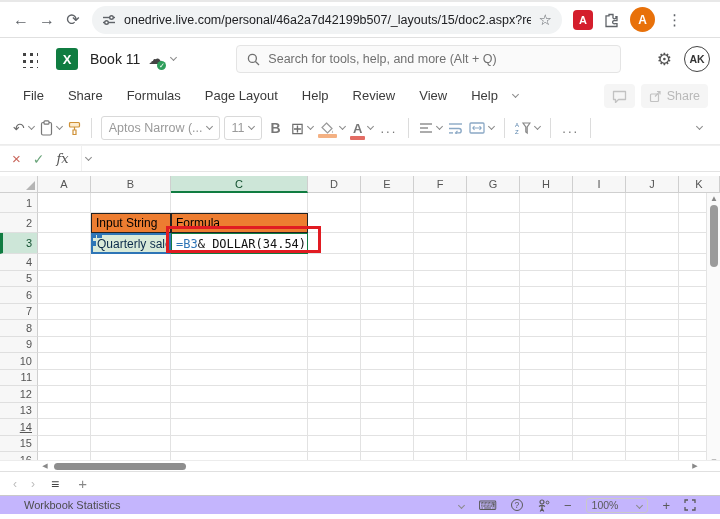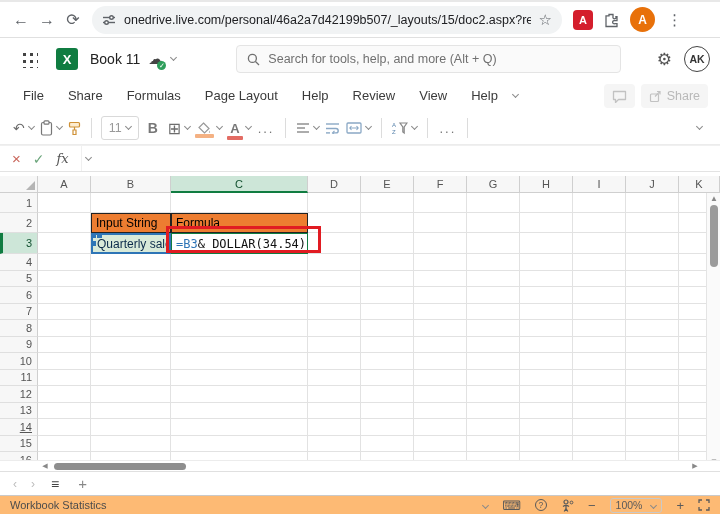--- a/index.html
+++ b/index.html
@@ -128,25 +128,25 @@
   
   .sheet-bar{ height:24px; display:flex; align-items:center; border-top:1px solid #e0e0e0;
     background:#fff; padding:0 6px; }
   .sheet-nav{ color:#bdbdbd; font-size:12px; padding:0 7px; }
   .sheet-menu{ color:#444; font-size:14px; padding:0 9px; }
   .sheet-tab{ font-size:12.5px; color:#555; padding:3px 14px 4px; cursor:pointer; }
   .sheet-tab.active{ color:#1b1b1b; font-weight:bold; box-shadow:inset 0 -3px 0 var(--green); }
   .add-sheet{ color:#888; font-size:15px; padding:0 10px; }
 
   
-  .status-bar{ height:19px; border-top:1px solid #c9c9c9; background:#fdba74; display:flex;
-    align-items:center; padding:0 10px; font-size:11px; color:#4c4c4c; }
+  .status-bar{ height:19px; border-top:1px solid #c9c9c9; background:#c4b5fd; display:flex;
+    align-items:center; padding:0 24px; font-size:11px; color:#4c4c4c; }
   .sb-right{ margin-left:auto; display:flex; align-items:center; gap:14px; color:#5a5a5a; }
   .zoom-box{ border:1px solid #c9c9c9; border-radius:3px; padding:0 5px; height:15px;
-    display:flex; align-items:center; gap:9px; font-size:10.5px; }
+    display:flex; align-items:center; gap:19px; font-size:10.5px; }
   .help-circle{ width:12px; height:12px; border:1.2px solid #5a5a5a; border-radius:50%;
     font-size:8.5px; display:flex; align-items:center; justify-content:center; }
   svg{ display:block; }
 </style>
 </head>
 <body>
 
 <div class="browser-bar">
   <div class="nav-ico">←</div>
   <div class="nav-ico">→</div>
@@ -235,20 +235,24 @@
       </svg>
     <span class="chev"></span>
   </div>
   <div class="rb-btn">
     <svg width="13" height="15" viewBox="0 0 13 15">
       <rect x="1.5" y="1.5" width="10" height="4.5" rx="1" fill="#fdeccf" stroke="#cf9136" stroke-width="1.2"></rect>
       <path d="M6.5 6v3 M5 9h3v4.5h-3z" fill="none" stroke="#cf9136" stroke-width="1.2"></path>
       </svg>
   </div>
   <div class="vdiv"></div>
+  <div class="font-box">
+    <span>Aptos Narrow (...</span>
+    <span class="chev"></span>
+  </div>
   <div class="size-box">
     <span>11</span>
     <span class="chev"></span>
   </div>
   <div class="bold-b">B</div>
   <div class="rb-btn">
     <span style="font-size:16px;">⊞</span>
     <span class="chev"></span>
   </div>
   <div class="rb-btn">

